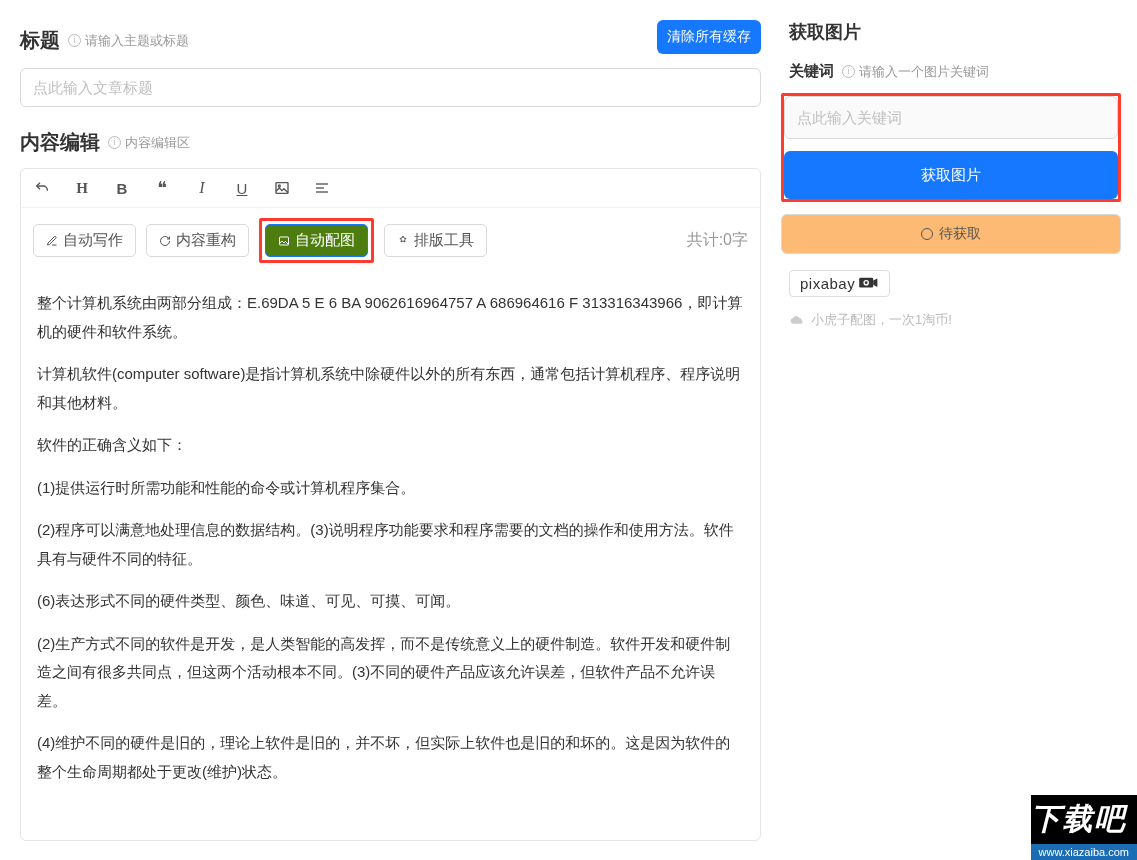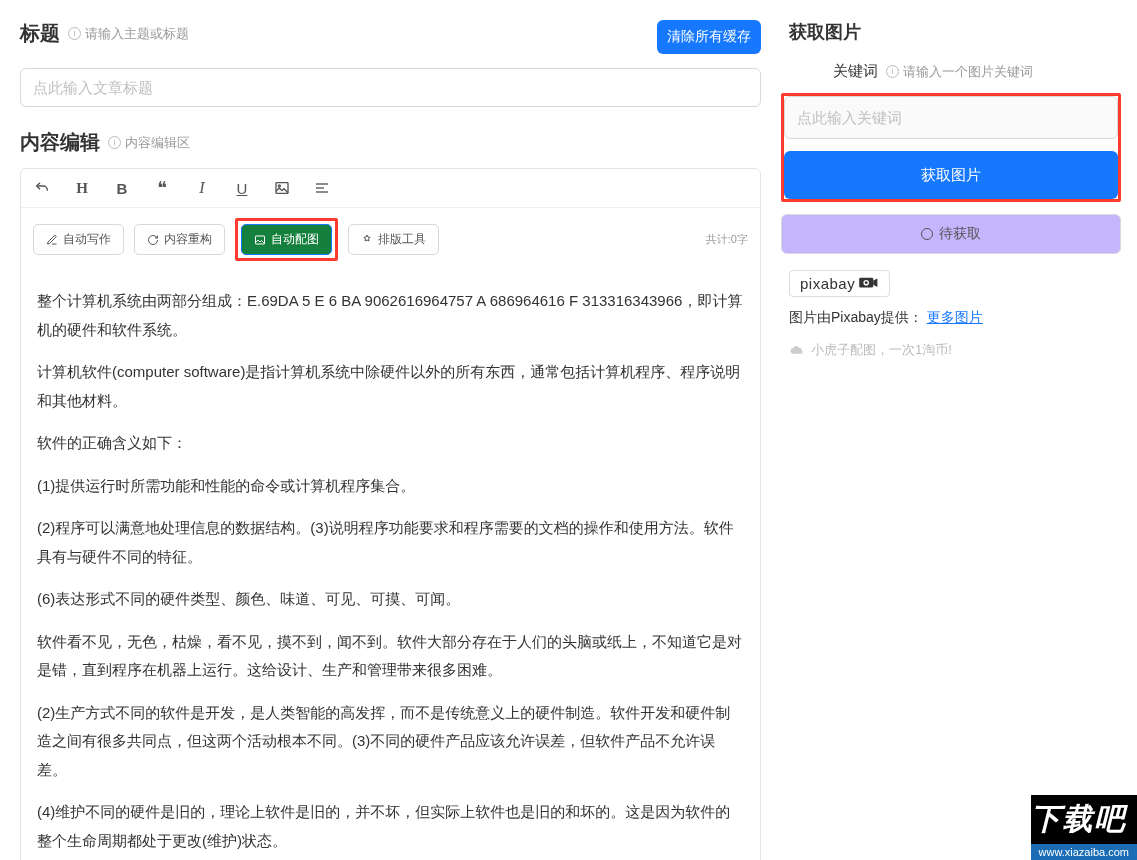--- a/index.html
+++ b/index.html
@@ -1,21 +1,21 @@
 <!DOCTYPE html>
 <html><head>
 <meta charset="utf-8">
 <style>
 * { box-sizing: border-box; margin: 0; padding: 0; }
 body { font-family: "Microsoft YaHei", -apple-system, sans-serif; background: #fff; color: #333; font-size: 14px; }
 .container { display: flex; width: 1137px; height: 860px; }
 .left { flex: 1; padding: 20px 20px 0 20px; min-width: 0; }
 .right { width: 356px; padding: 20px 16px 0 0; }
 
-.section-header { display: flex; align-items: flex-start; justify-content: space-between; margin-bottom: 14px; }
+.section-header { display: flex; align-items: flex-end; justify-content: space-between; margin-bottom: 14px; }
 .section-title { font-size: 20px; font-weight: 600; color: #333; display: flex; align-items: center; gap: 8px; }
 .section-hint { font-size: 13px; color: #999; font-weight: 400; display: inline-flex; align-items: center; gap: 4px; }
 .info-icon { display: inline-block; width: 13px; height: 13px; border: 1px solid #bbb; border-radius: 50%; color: #bbb; font-size: 9px; line-height: 11px; text-align: center; font-weight: 400; }
 
 .btn-primary { background: #1677ff; color: #fff; border: none; border-radius: 6px; padding: 8px 10px; font-size: 14px; cursor: pointer; }
 .btn-primary-lg { background: #1677ff; color: #fff; border: none; border-radius: 6px; padding: 0; font-size: 15px; cursor: pointer; width: 100%; height: 48px; }
 
 .title-input { width: 100%; border: 1px solid #d9d9d9; border-radius: 6px; padding: 10px 12px; font-size: 15px; color: #ec4899; }
 .title-input::placeholder { color: #bfbfbf; }
 
@@ -25,38 +25,38 @@
 .toolbar-row1 { display: flex; gap: 22px; padding: 10px 12px; border-bottom: 1px solid #f0f0f0; align-items: center; }
 .tb-icon { color: #555; cursor: pointer; font-size: 16px; display: inline-flex; align-items: center; justify-content: center; width: 18px; height: 18px; }
 .tb-icon.undo svg { width: 16px; height: 16px; }
 .tb-heading { font-family: Georgia, serif; font-weight: 600; font-size: 15px; }
 .tb-bold { font-weight: 700; font-size: 15px; }
 .tb-quote { font-family: Georgia, serif; font-size: 18px; }
 .tb-italic { font-style: italic; font-family: Georgia, serif; font-size: 16px; }
 .tb-underline { text-decoration: underline; font-size: 15px; }
 
 .toolbar-row2 { display: flex; align-items: center; padding: 10px 12px; gap: 10px; }
-.action-btn { display: inline-flex; align-items: center; gap: 5px; border: 1px solid #d9d9d9; background: #fff; border-radius: 5px; padding: 6px 12px; font-size: 12px; color: #555; cursor: pointer; }
-.action-btn.active { background: #15803d; color: #fff; border-color: #1677ff; }
+.action-btn { display: inline-flex; align-items: center; gap: 5px; border: 1px solid #d9d9d9; background: #fff; border-radius: 5px; padding: 6px 12px; font-size: 15px; color: #555; cursor: pointer; }
+.action-btn.active { background: #4d7c0f; color: #fff; border-color: #1677ff; }
 .highlight-box { border: 3px solid #ff3b30; border-radius: 2px; padding: 3px; display: inline-flex; }
-.word-count { margin-left: auto; font-size: 11px; color: #999; }
+.word-count { margin-left: auto; font-size: 16px; color: #999; }
 
 .editor-content { padding: 16px 16px 40px 16px; font-size: 15px; line-height: 1.9; color: #333; }
 .editor-content p { margin-bottom: 14px; }
 
 .right-section-title { font-size: 18px; font-weight: 600; margin-bottom: 18px; padding-left: 8px; }
 .keyword-header { display: flex; align-items: center; gap: 8px; margin-bottom: 12px; padding-left: 8px; }
-.keyword-title { font-size: 15px; font-weight: 400; margin-left: 44px; }
+.keyword-title { font-size: 15px; font-weight: 700; }
 .keyword-hint { font-size: 13px; color: #999; display: inline-flex; align-items: center; gap: 4px; }
 
 .keyword-panel { border: 3px solid #ff3b30; border-radius: 2px; }
 .keyword-input { width: 100%; border: 1px solid #d9d9d9; border-radius: 6px; padding: 12px; font-size: 15px; margin-bottom: 12px; background: #fafafa; }
 .keyword-input::placeholder { color: #bfbfbf; }
 
-.pending-btn { width: 100%; border: 1px solid #d9d9d9; background: #c4b5fd; border-radius: 6px; padding: 10px; font-size: 14px; color: #555; cursor: pointer; display: flex; align-items: center; justify-content: center; gap: 6px; margin-top: 12px; }
+.pending-btn { width: 100%; border: 1px solid #d9d9d9; background: #fdba74; border-radius: 6px; padding: 10px; font-size: 14px; color: #555; cursor: pointer; display: flex; align-items: center; justify-content: center; gap: 6px; margin-top: 12px; }
 .pending-circle { width: 12px; height: 12px; border: 1.5px solid #555; border-radius: 50%; }
 
 .pixabay-badge { display: inline-flex; align-items: center; gap: 4px; border: 1px solid #ddd; border-radius: 4px; padding: 4px 10px; margin-top: 16px; margin-left: 8px; font-family: Arial, sans-serif; font-size: 15px; font-weight: 400; letter-spacing: 0.5px; }
 .camera-icon svg { width: 20px; height: 14px; }
 
 .provided-by { margin-top: 12px; font-size: 14px; color: #333; padding-left: 8px; }
 .provided-by a { color: #1677ff; text-decoration: underline; }
 
 .tagline { margin-top: 14px; font-size: 13px; color: #bbb; display: flex; align-items: center; gap: 6px; padding-left: 8px; }
 .cloud-icon svg { width: 16px; height: 12px; }
@@ -154,21 +154,20 @@
         <span class="word-count">共计:0字</span>
       </div>
 
       <div class="editor-content" id="editor-content">
           <p>整个计算机系统由两部分组成：E.69DA 5 E 6 BA 9062616964757 A 686964616 F 313316343966，即计算机的硬件和软件系统。</p>
           <p>计算机软件(computer software)是指计算机系统中除硬件以外的所有东西，通常包括计算机程序、程序说明和其他材料。</p>
           <p>软件的正确含义如下：</p>
           <p>(1)提供运行时所需功能和性能的命令或计算机程序集合。</p>
           <p>(2)程序可以满意地处理信息的数据结构。(3)说明程序功能要求和程序需要的文档的操作和使用方法。软件具有与硬件不同的特征。</p>
           <p>(6)表达形式不同的硬件类型、颜色、味道、可见、可摸、可闻。</p>
-          <p>软件看不见，无色，枯燥，看不见，摸不到，闻不到。软件大部分存在于人们的头脑或纸上，不知道它是对是错，直到程序在机器上运行。这给设计、生产和管理带来很多困难。</p>
           <p>(2)生产方式不同的软件是开发，是人类智能的高发挥，而不是传统意义上的硬件制造。软件开发和硬件制造之间有很多共同点，但这两个活动根本不同。(3)不同的硬件产品应该允许误差，但软件产品不允许误差。</p>
           <p>(4)维护不同的硬件是旧的，理论上软件是旧的，并不坏，但实际上软件也是旧的和坏的。这是因为软件的整个生命周期都处于更改(维护)状态。</p>
         </div>
     </div>
   </div>
 
   <div class="right">
     <div class="right-section-title">获取图片</div>
 
     <div class="keyword-header">
@@ -194,24 +193,20 @@
       <span class="camera-icon">
         <svg viewBox="0 0 28 20" fill="#333">
             <rect x="0" y="4" width="20" height="14" rx="2"></rect>
             <circle cx="10" cy="11" r="4" fill="#fff"></circle>
             <circle cx="10" cy="11" r="2" fill="#333"></circle>
             <path d="M20 8l6-3v12l-6-3z"></path>
           </svg>
       </span>
     </div>
 
-    <div class="provided-by">
-      <span>图片由Pixabay提供：</span>
-      <a href="#">更多图片</a>
-    </div>
 
     <div class="tagline">
       <span class="cloud-icon">
         <svg viewBox="0 0 24 16" fill="#ccc">
             <path d="M19 10a4 4 0 00-3.9-4A5 5 0 006 7a4 4 0 001 8h12a3 3 0 000-5z"></path>
           </svg>
       </span>
       <span>小虎子配图，一次1淘币!</span>
     </div>
   </div>

